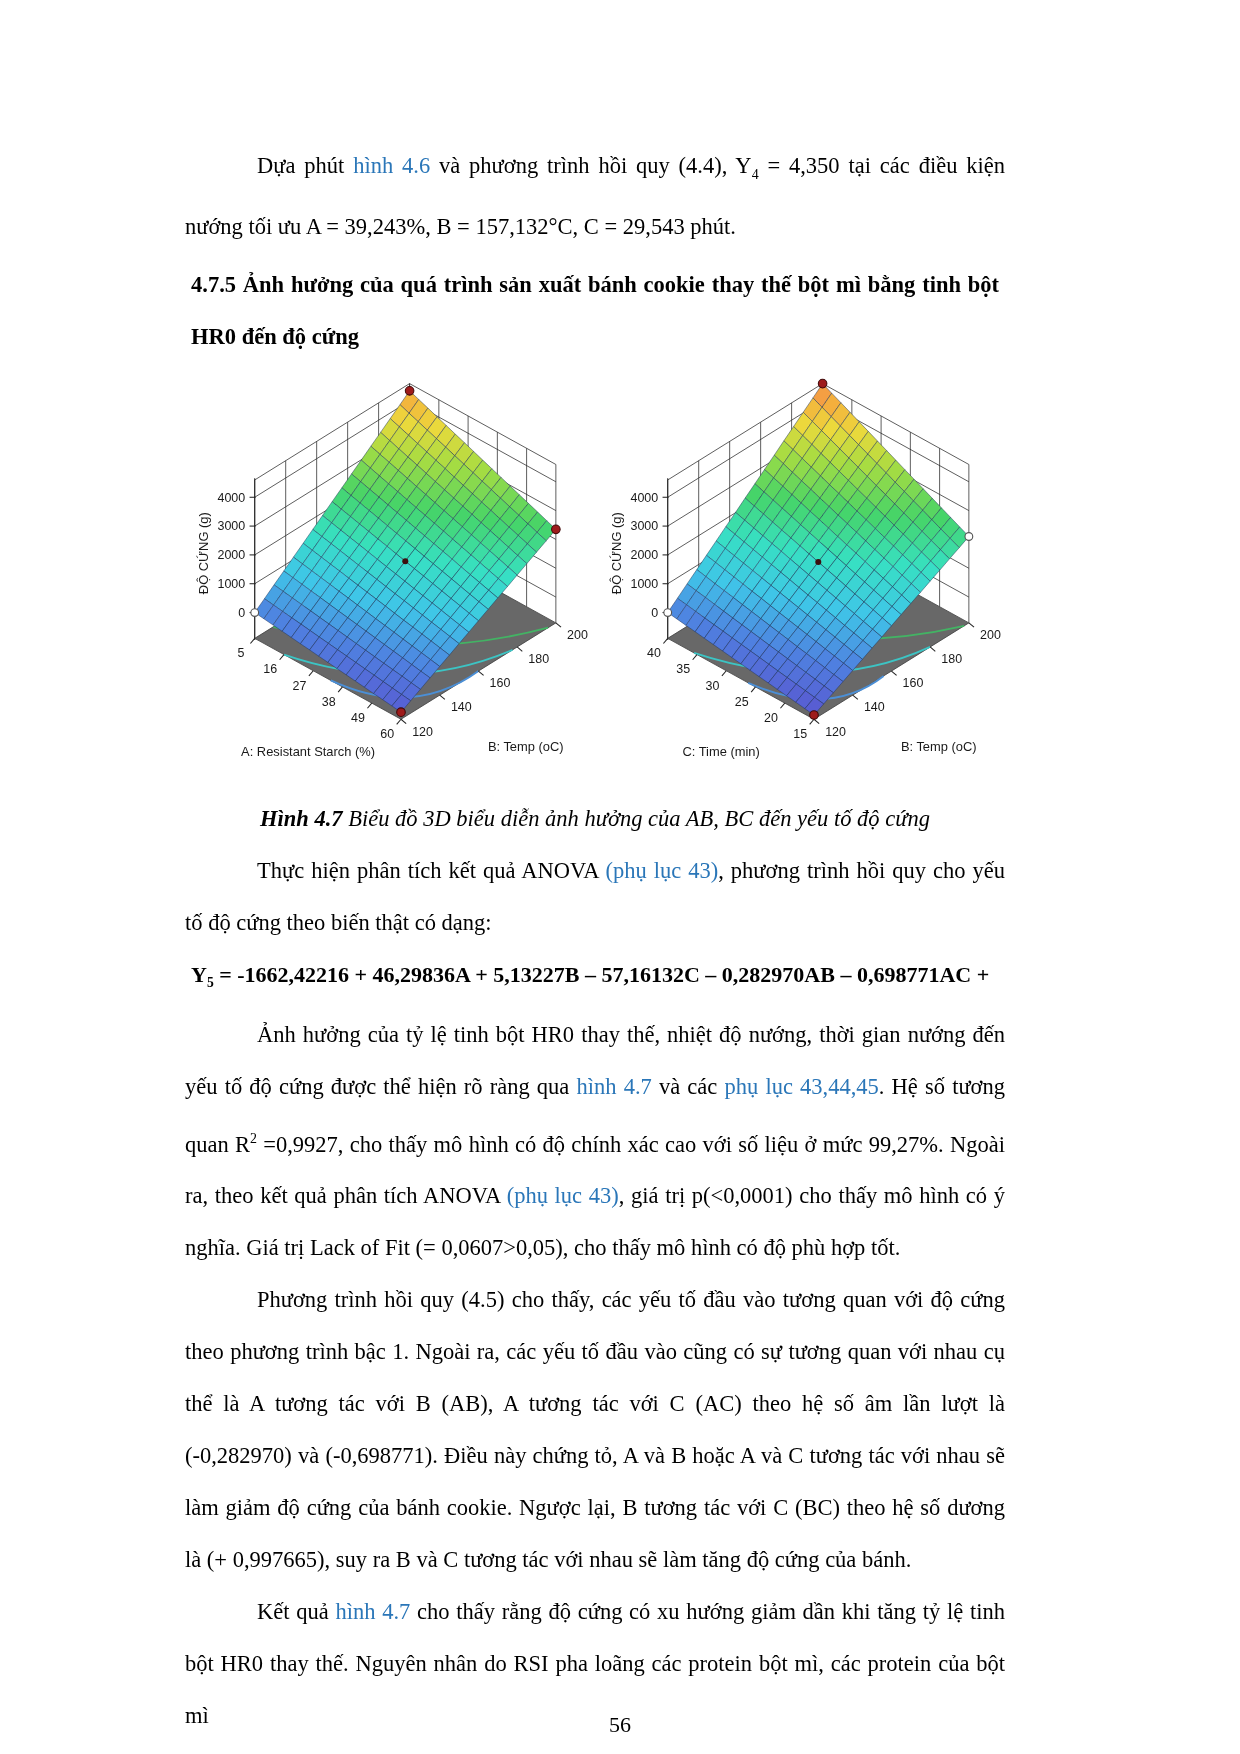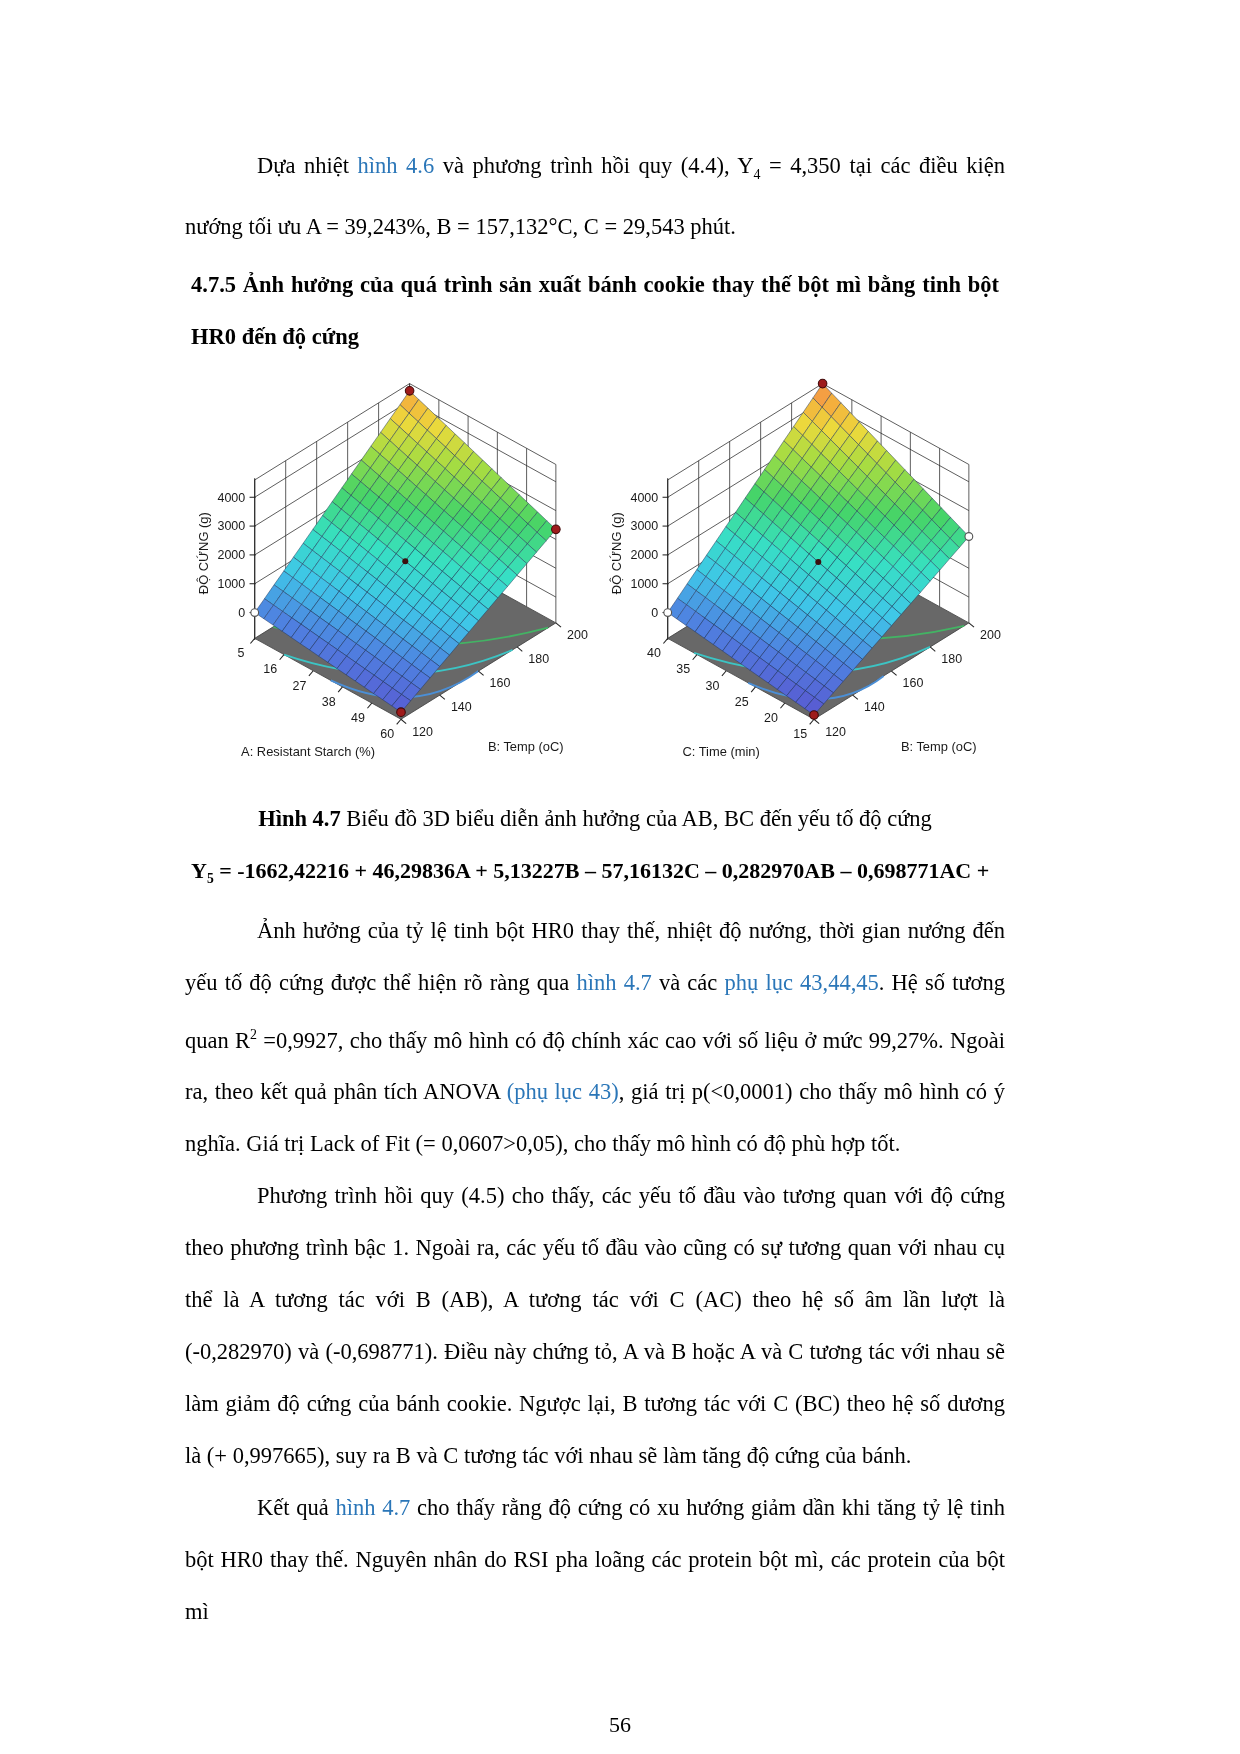--- a/index.html
+++ b/index.html
@@ -3,39 +3,39 @@
 <meta charset="utf-8">
 <style>
   html,body{margin:0;padding:0;}
   body{
     width:1240px;height:1754px;background:#ffffff;position:relative;overflow:hidden;
     font-family:"Liberation Serif", serif;color:#000;
   }
   .page{padding:140px 235px 0 185px;width:820px;}
   .body-text{margin:0;font-size:22.5px;line-height:52px;text-align:justify;text-indent:72px;}
   .heading{margin:6px;font-size:22.5px;line-height:52px;text-align:justify;font-weight:bold;text-indent:0;}
-  .caption{margin:0;font-size:22.5px;line-height:52px;text-align:center;text-indent:0;}
+  .caption{margin:0;font-size:22.5px;line-height:52px;text-align:center;text-indent:0;font-style:italic;}
   .equation{margin:0;font-size:22px;line-height:52px;white-space:nowrap;text-indent:6px;font-weight:bold;}
   .equation.eq2{text-align:center;text-indent:0;}
   .eq-gap{display:inline-block;width:86px;}
   .link{color:#2a76b8;margin-top:28px;}
   .b{font-weight:bold;}
   .sub{vertical-align:sub;font-size:0.62em;}
   .sup{vertical-align:super;font-size:0.62em;}
   .figure-row{display:flex;margin:4px 0 4px -6px;}
   .figure-row svg{width:429px;height:420px;display:block;}
   .page-number{position:absolute;left:0;top:1712px;width:100%;text-align:center;font-size:22px;}
   .tk{font-family:"Liberation Sans", sans-serif;font-size:14.5px;fill:#1a1a1a;}
   .axt{font-size:15px;}
 </style>
 </head>
 <body>
 
 <div class="page">
-  <p class="body-text"><span>Dựa nhiệt </span><span class="link">hình 4.6</span><span> và phương trình hồi quy (4.4), Y</span><span class="sub">4</span><span> = 4,350 tại các điều kiện nướng tối ưu A = 39,243%, B = 157,132°C, C = 29,543 phút.</span></p>
+  <p class="body-text"><span>Dựa phút </span><span class="link">hình 4.6</span><span> và phương trình hồi quy (4.4), Y</span><span class="sub">4</span><span> = 4,350 tại các điều kiện nướng tối ưu A = 39,243%, B = 157,132°C, C = 29,543 phút.</span></p>
   <h3 class="heading">4.7.5 Ảnh hưởng của quá trình sản xuất bánh cookie thay thế bột mì bằng tinh bột HR0 đến độ cứng</h3>
 
   <div class="figure-row">
     <svg id="chart-ab" viewBox="0 0 480 470">
         <line x1="88.0" y1="304.0" x2="88.0" y2="119.9" stroke="#2f2f2f" stroke-width="0.9"></line>
         <line x1="124.0" y1="281.6" x2="124.0" y2="97.5" stroke="#2f2f2f" stroke-width="0.9"></line>
         <line x1="160.0" y1="259.2" x2="160.0" y2="75.1" stroke="#2f2f2f" stroke-width="0.9"></line>
         <line x1="196.0" y1="236.8" x2="196.0" y2="52.7" stroke="#2f2f2f" stroke-width="0.9"></line>
         <line x1="232.0" y1="214.4" x2="232.0" y2="30.3" stroke="#2f2f2f" stroke-width="0.9"></line>
         <line x1="268.0" y1="192.0" x2="268.0" y2="7.9" stroke="#2f2f2f" stroke-width="0.9"></line>
@@ -682,19 +682,20 @@
         <text x="403" y="435" text-anchor="middle" class="tk axt">B: Temp (oC)</text>
         <circle cx="88.0" cy="274.0" r="4.5" fill="#ffffff" stroke="#555" stroke-width="1.3"></circle>
         <circle cx="258.0" cy="393.1" r="5" fill="#9e1b1b" stroke="#3f0808" stroke-width="1.2"></circle>
         <circle cx="438.0" cy="185.6" r="4.5" fill="#ffffff" stroke="#555" stroke-width="1.3"></circle>
         <circle cx="268.0" cy="7.9" r="5" fill="#9e1b1b" stroke="#3f0808" stroke-width="1.2"></circle>
         <circle cx="263.0" cy="215.2" r="3.5" fill="#3c0f0f"></circle>
       </svg>
   </div>
 
   <p class="caption"><span class="b">Hình 4.7</span><span> Biểu đồ 3D biểu diễn ảnh hưởng của AB, BC đến yếu tố độ cứng</span></p>
+  <p class="body-text"><span>Thực hiện phân tích kết quả ANOVA </span><span class="link">(phụ lục 43)</span><span>, phương trình hồi quy cho yếu tố độ cứng theo biến thật có dạng:</span></p>
   <p class="equation"><span>Y</span><span class="sub">5</span><span> = -1662,42216 + 46,29836A + 5,13227B – 57,16132C – 0,282970AB – 0,698771AC +</span></p>
   <p class="body-text"><span>Ảnh hưởng của tỷ lệ tinh bột HR0 thay thế, nhiệt độ nướng, thời gian nướng đến yếu tố độ cứng được thể hiện rõ ràng qua </span><span class="link">hình 4.7</span><span> và các </span><span class="link">phụ lục 43,44,45</span><span>. Hệ số tương quan R</span><span class="sup">2</span><span> =0,9927, cho thấy mô hình có độ chính xác cao với số liệu ở mức 99,27%. Ngoài ra, theo kết quả phân tích ANOVA </span><span class="link">(phụ lục 43)</span><span>, giá trị p(&lt;0,0001) cho thấy mô hình có ý nghĩa. Giá trị Lack of Fit (= 0,0607&gt;0,05), cho thấy mô hình có độ phù hợp tốt.</span></p>
   <p class="body-text"><span>Phương trình hồi quy (4.5) cho thấy, các yếu tố đầu vào tương quan với độ cứng theo phương trình bậc 1. Ngoài ra, các yếu tố đầu vào cũng có sự tương quan với nhau cụ thể là A tương tác với B (AB), A tương tác với C (AC) theo hệ số âm lần lượt là (-0,282970) và (-0,698771). Điều này chứng tỏ, A và B hoặc A và C tương tác với nhau sẽ làm giảm độ cứng của bánh cookie. Ngược lại, B tương tác với C (BC) theo hệ số dương là (+ 0,997665), suy ra B và C tương tác với nhau sẽ làm tăng độ cứng của bánh.</span></p>
   <p class="body-text"><span>Kết quả </span><span class="link">hình 4.7</span><span> cho thấy rằng độ cứng có xu hướng giảm dần khi tăng tỷ lệ tinh bột HR0 thay thế. Nguyên nhân do RSI pha loãng các protein bột mì, các protein của bột mì</span></p>
 </div>
 
 <div class="page-number">56</div>
 
 </body></html>

